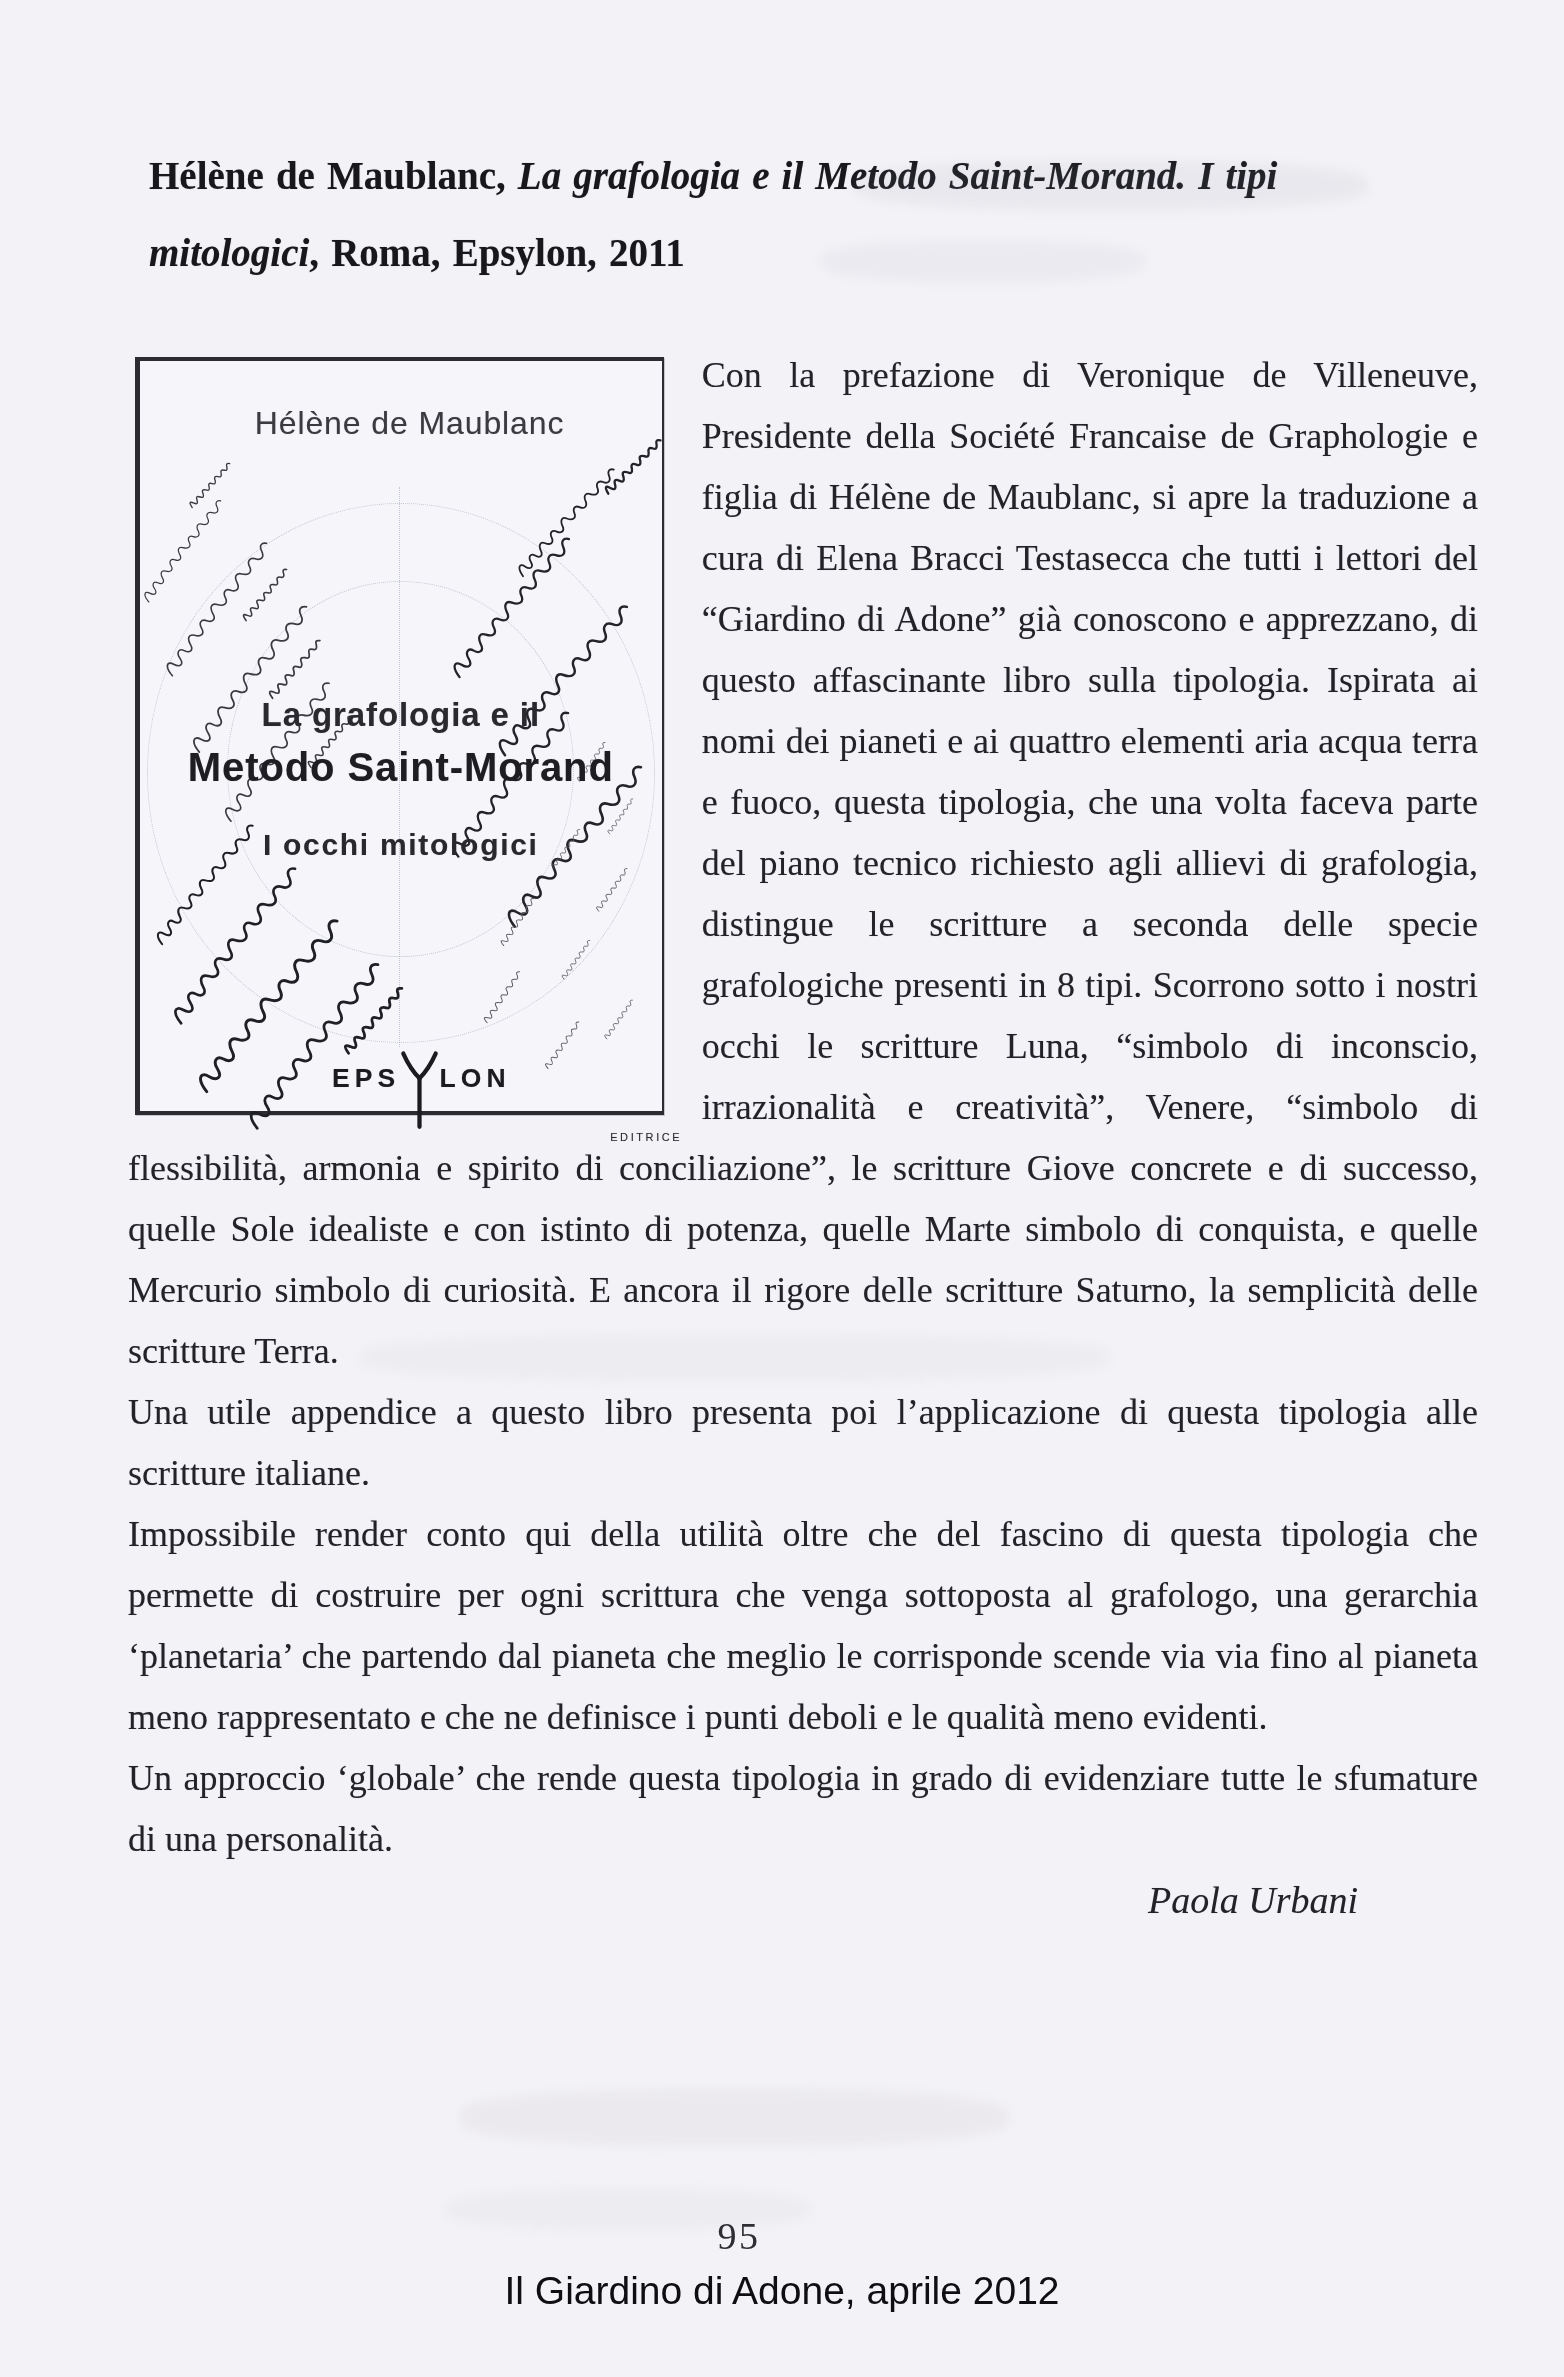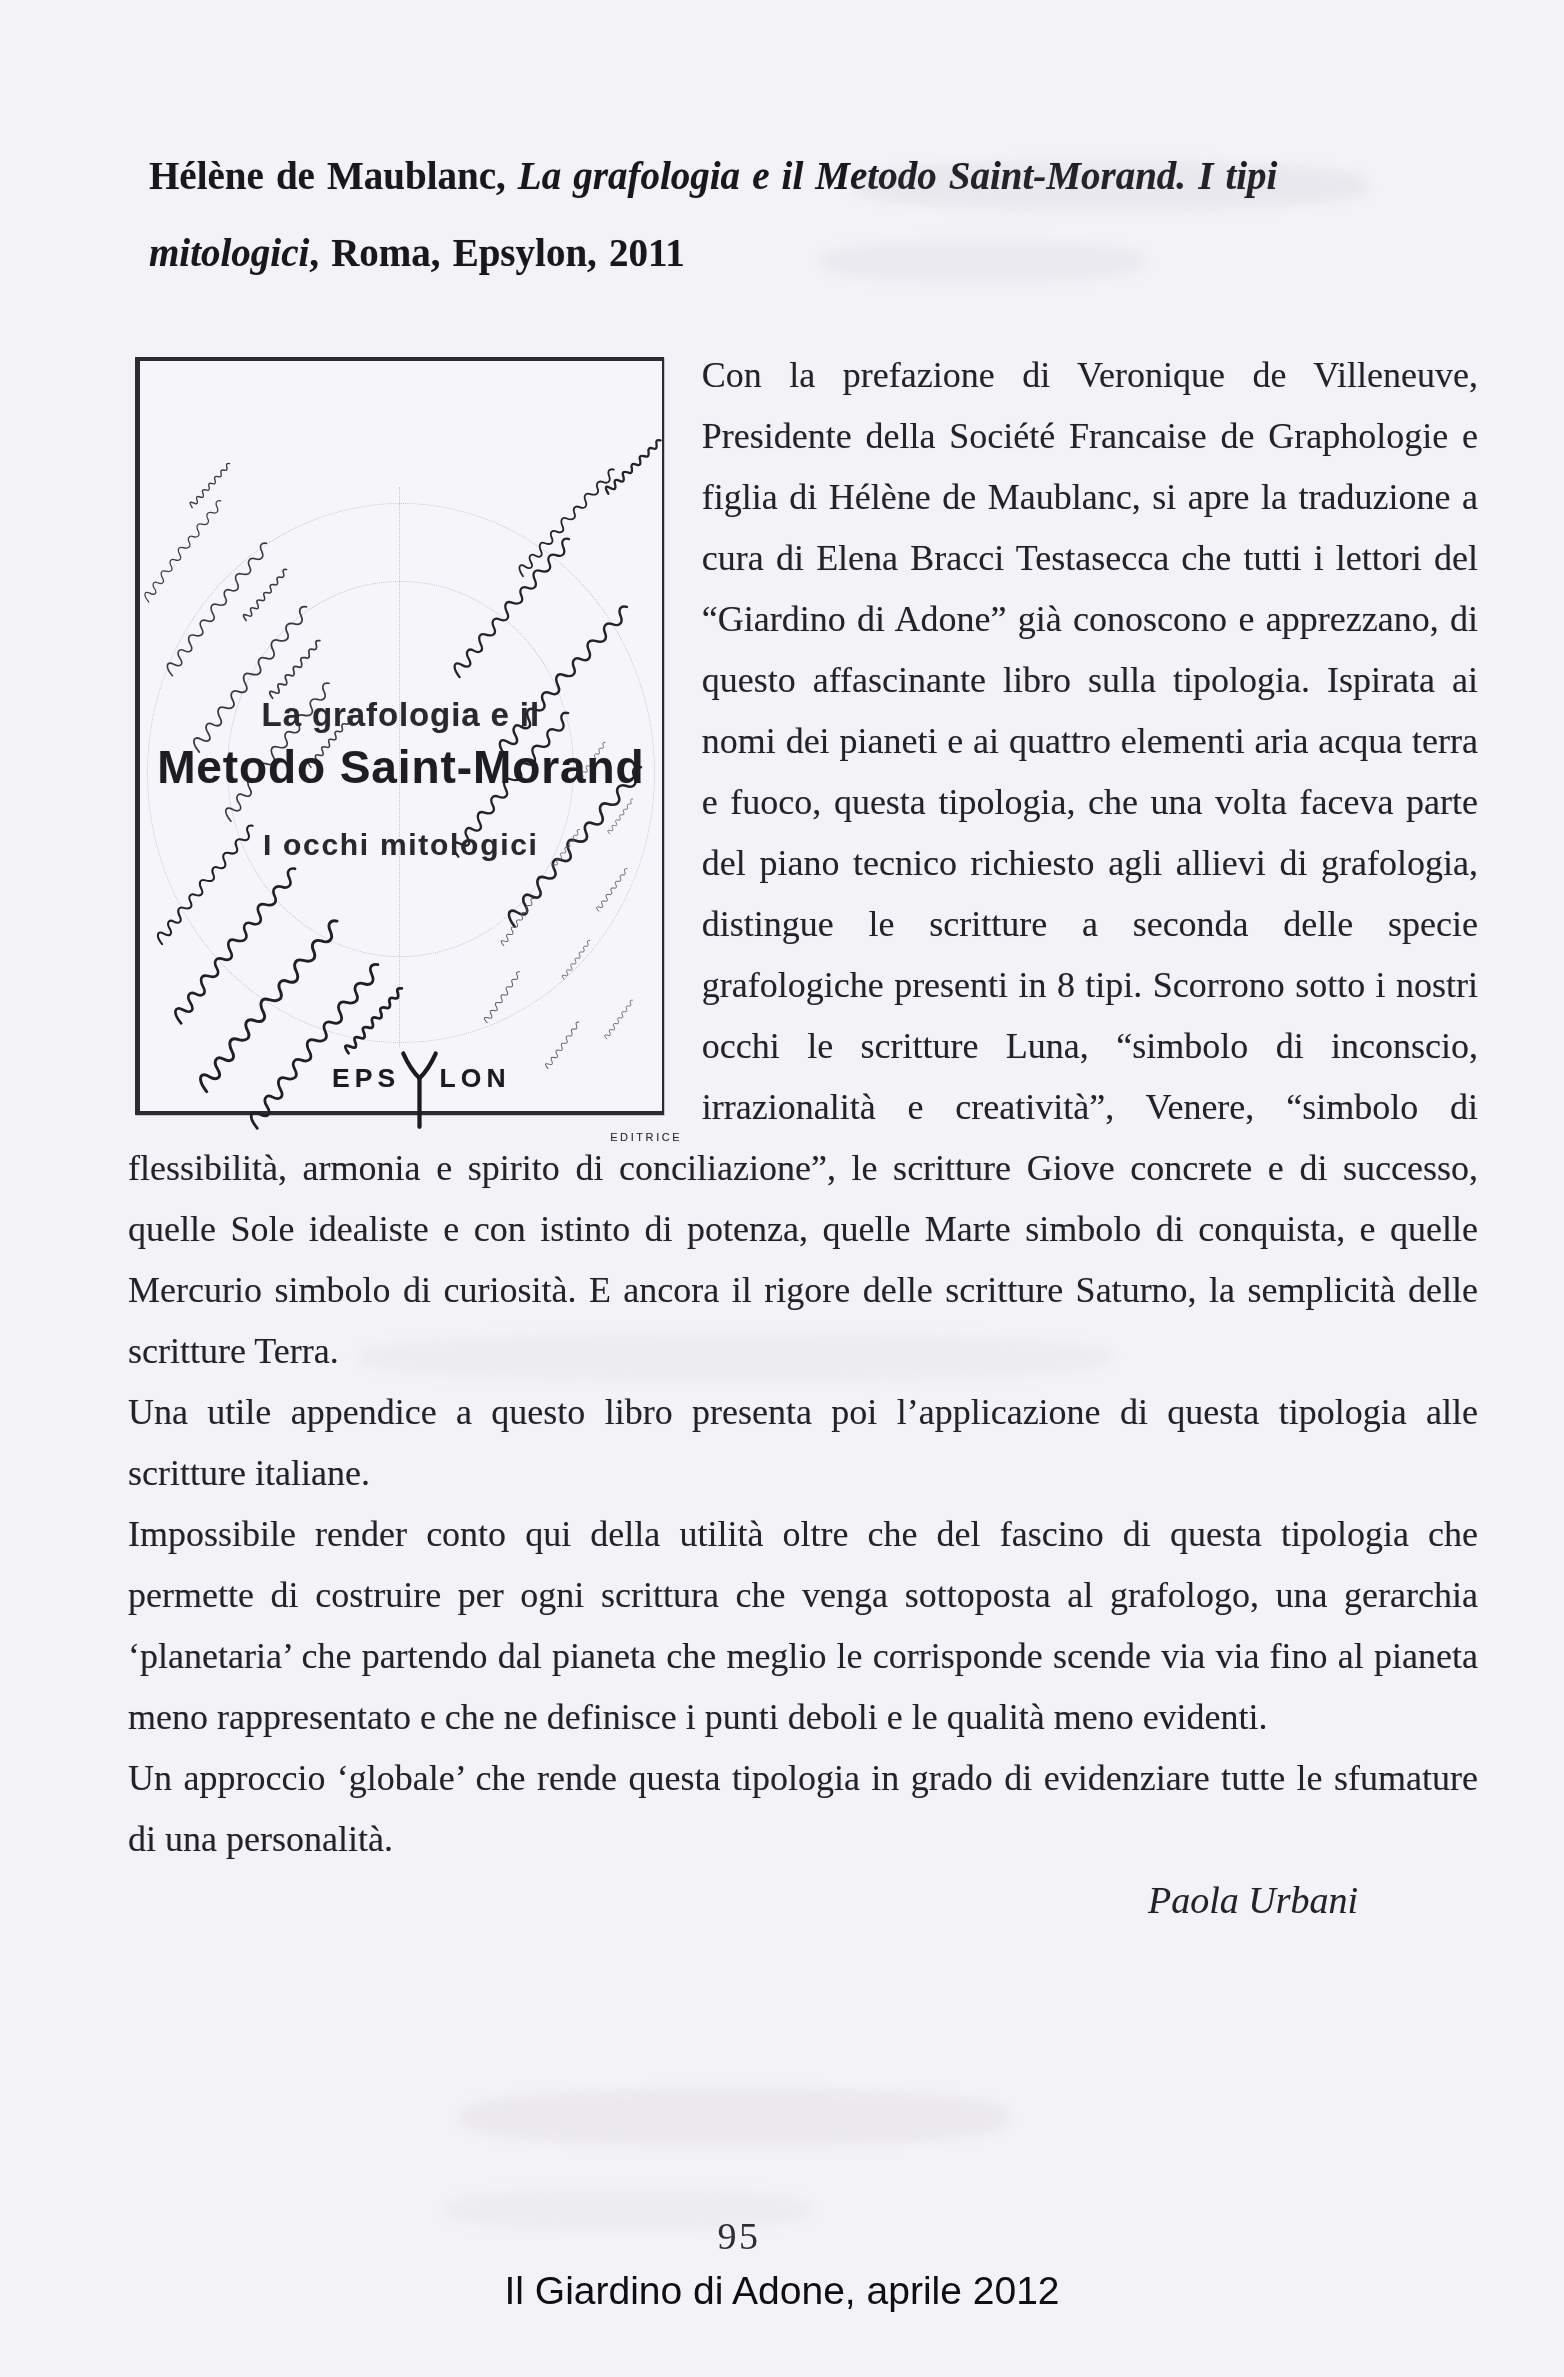--- a/index.html
+++ b/index.html
@@ -49,21 +49,21 @@
     font-size:32px;letter-spacing:0.9px;color:#3a3a40;
   }
   .circle{position:absolute;border:1.7px dotted #a9b3c5;border-radius:50%;opacity:.7;}
   .circle.outer{left:6.8px;top:142px;width:506px;height:538px;}
   .circle.inner{left:87px;top:220px;width:345px;height:374px;}
   .axis{position:absolute;left:259px;top:126px;height:560px;width:0;
         border-left:1.7px dotted #a9b3c5;opacity:.7;}
   .t1{position:absolute;top:323px;left:0;right:0;
       font-size:33px;font-weight:bold;letter-spacing:0.9px;color:#29292e;}
   .t2{position:absolute;top:376px;left:0;right:0;
-      font-size:46px;font-weight:bold;letter-spacing:0.9px;color:#1d1d22;}
+      font-size:40px;font-weight:bold;letter-spacing:0.9px;color:#1d1d22;}
   .t3{position:absolute;top:453px;left:0;right:0;
       font-size:30px;font-weight:bold;letter-spacing:1.7px;color:#28282d;}
   .logo{
     position:absolute;top:683px;left:0;right:0;
     transform:translateX(20.5px);
     color:#1c1c20;
   }
   .logo .row{display:inline-flex;align-items:flex-start;}
   .logo .txt{font-size:26.5px;font-weight:600;letter-spacing:5.1px;line-height:1;padding-top:5.1px;}
   .logo svg{margin:-10.3px -3.4px -34px -3.4px;}
@@ -147,20 +147,21 @@
         <use href="#hw2" transform="translate(186,122) rotate(-55) scale(0.45)"></use>
         <use href="#hw2" transform="translate(120,162) rotate(-55) scale(0.5)"></use>
         <use href="#hw2" transform="translate(172,212) rotate(-55) scale(0.55)"></use>
         <use href="#hw2" transform="translate(60,252) rotate(-56) scale(0.6)"></use>
         <use href="#hw2" transform="translate(132,292) rotate(-55) scale(0.5)"></use>
         <use href="#hw2" transform="translate(40,342) rotate(-56) scale(0.65)"></use>
         <use href="#hw2" transform="translate(112,396) rotate(-55) scale(0.6)"></use>
         <use href="#hw2" transform="translate(182,362) rotate(-55) scale(0.5)"></use>
       </svg>
 
+      <div class="author">Hélène de Maublanc</div>
       <div class="t1">La grafologia e il</div>
       <div class="t2">Metodo Saint-Morand</div>
       <div class="t3">I occhi mitologici</div>
 
       <div class="logo">
         <span class="row">
           <span class="txt">EPS</span>
             <svg width="46" height="82" viewBox="0 0 54 96" fill="none" stroke="#1c1c20" stroke-width="5" stroke-linecap="round">
               <path d="M8,4 C16,22 22,28 27,33"></path>
               <path d="M46,4 C38,22 32,28 27,33"></path>

